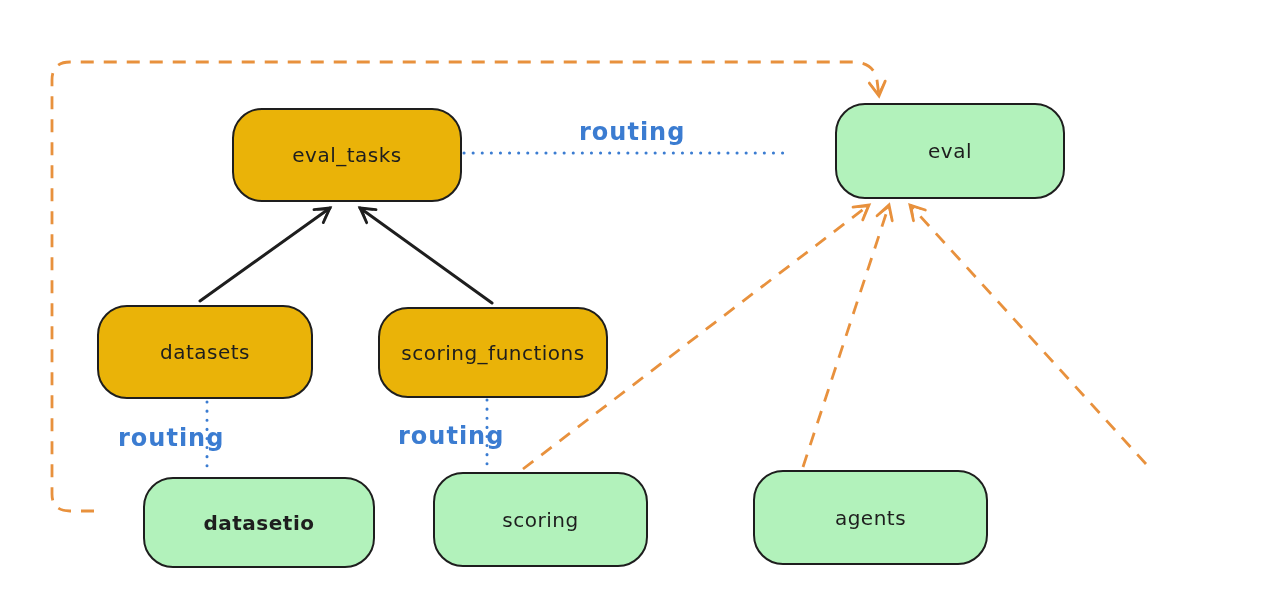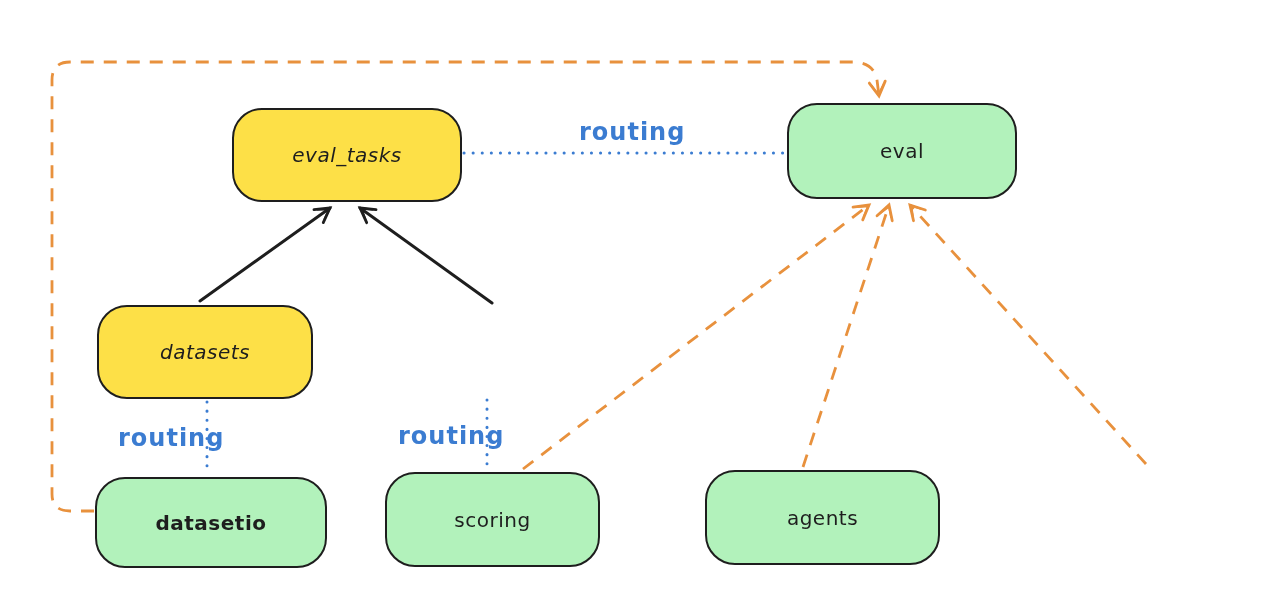--- a/index.html
+++ b/index.html
@@ -26,22 +26,22 @@
     box-sizing: border-box;
     border: 2.5px solid #1e1e1e;
     border-radius: 30px;
     display: flex;
     align-items: center;
     justify-content: center;
     color: #1e1e1e;
     font-size: 20px;
     letter-spacing: 0.5px;
   }
-  .node.blue  { background: #fde047; font-style: italic; }
-  .node.green { background: #b2f2bb; }
+  .node.blue  { background: #eab308; }
+  .node.green { background: #b2f2bb; margin-left: 48px; }
   .edge-label {
     position: absolute;
     color: #3b7cd1;
     font-size: 24px;
     font-weight: 600;
     letter-spacing: 1px;
     white-space: nowrap;
   }
   .line-dot-blue {
     stroke: #3b7cd1;
@@ -99,20 +99,23 @@
   </div>
 
   <div class="node green" style="left:787px; top:103px; width:230px; height:96px;">
     <span>eval</span>
   </div>
 
   <div class="node blue" style="left:97px; top:305px; width:216px; height:94px;">
     <span>datasets</span>
   </div>
 
+  <div class="node blue" style="left:378px; top:307px; width:230px; height:91px;">
+    <span>scoring_functions</span>
+  </div>
 
   <div class="node green" style="left:95px; top:477px; width:232px; height:91px;font-weight:bold;">
     <span>datasetio</span>
   </div>
 
   <div class="node green" style="left:705px; top:470px; width:235px; height:95px;">
     <span>agents</span>
   </div>
 
   <div class="node green" style="left:385px; top:472px; width:215px; height:95px;">

